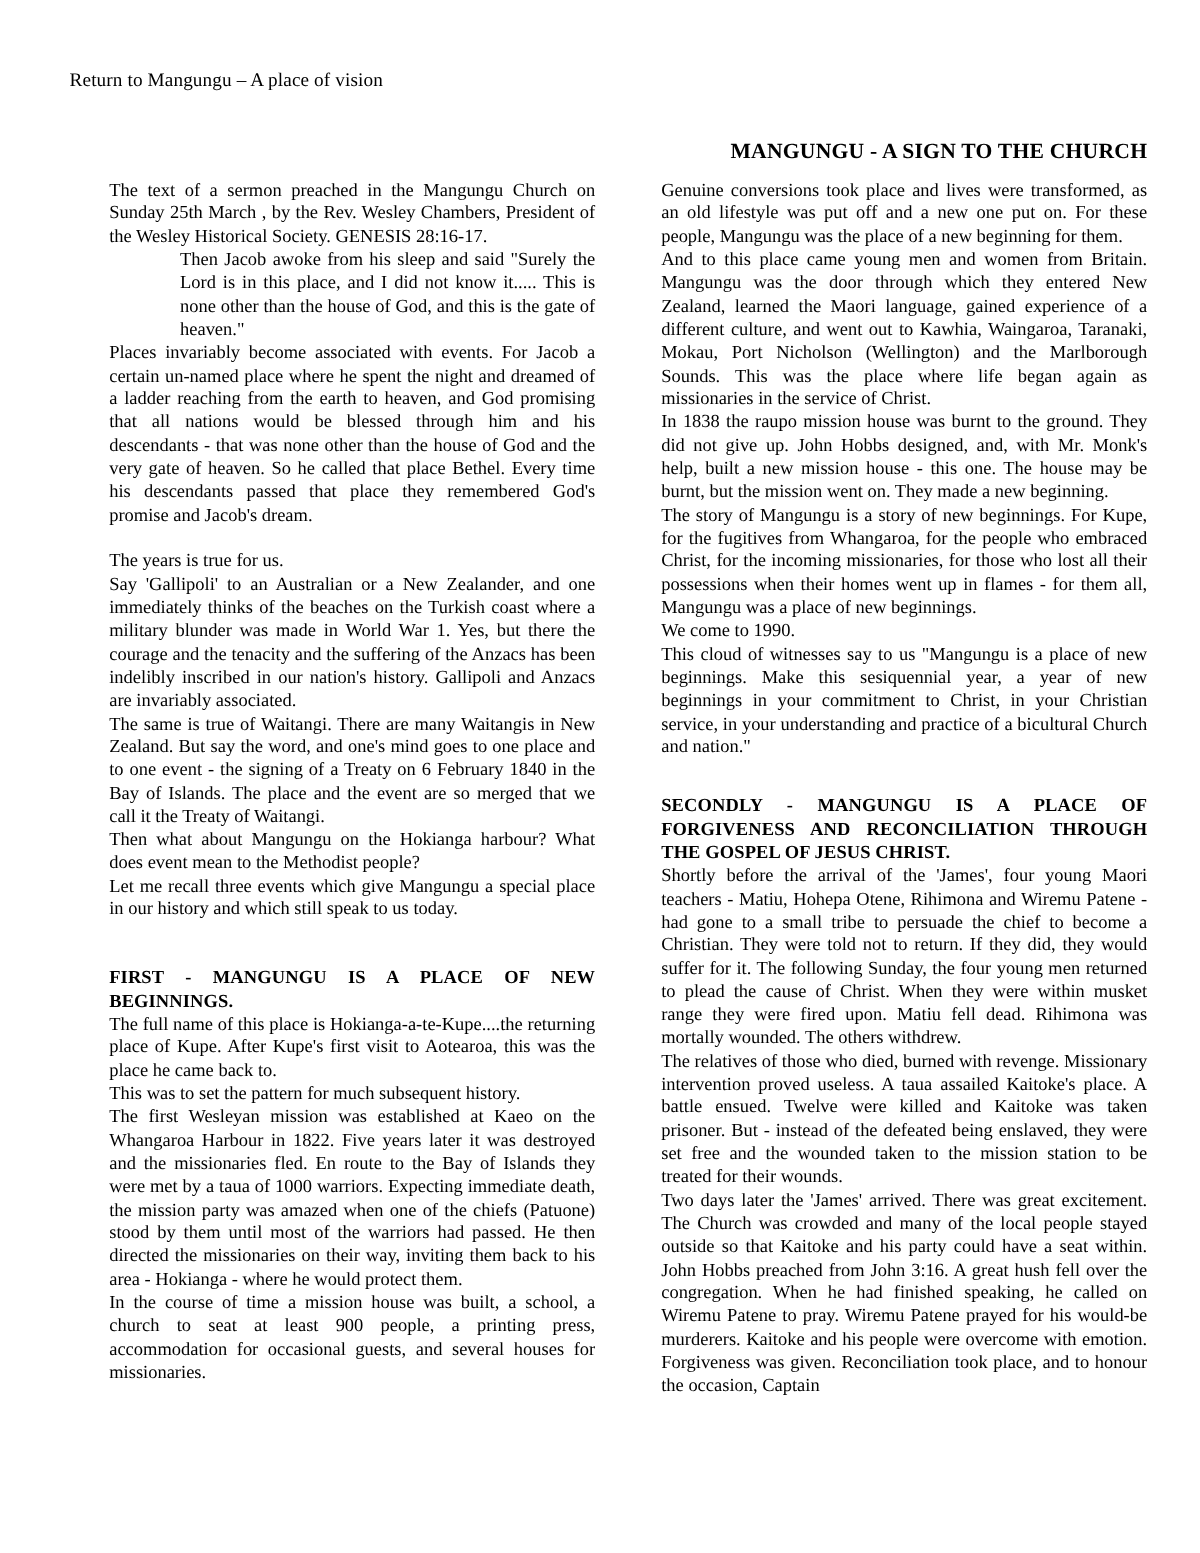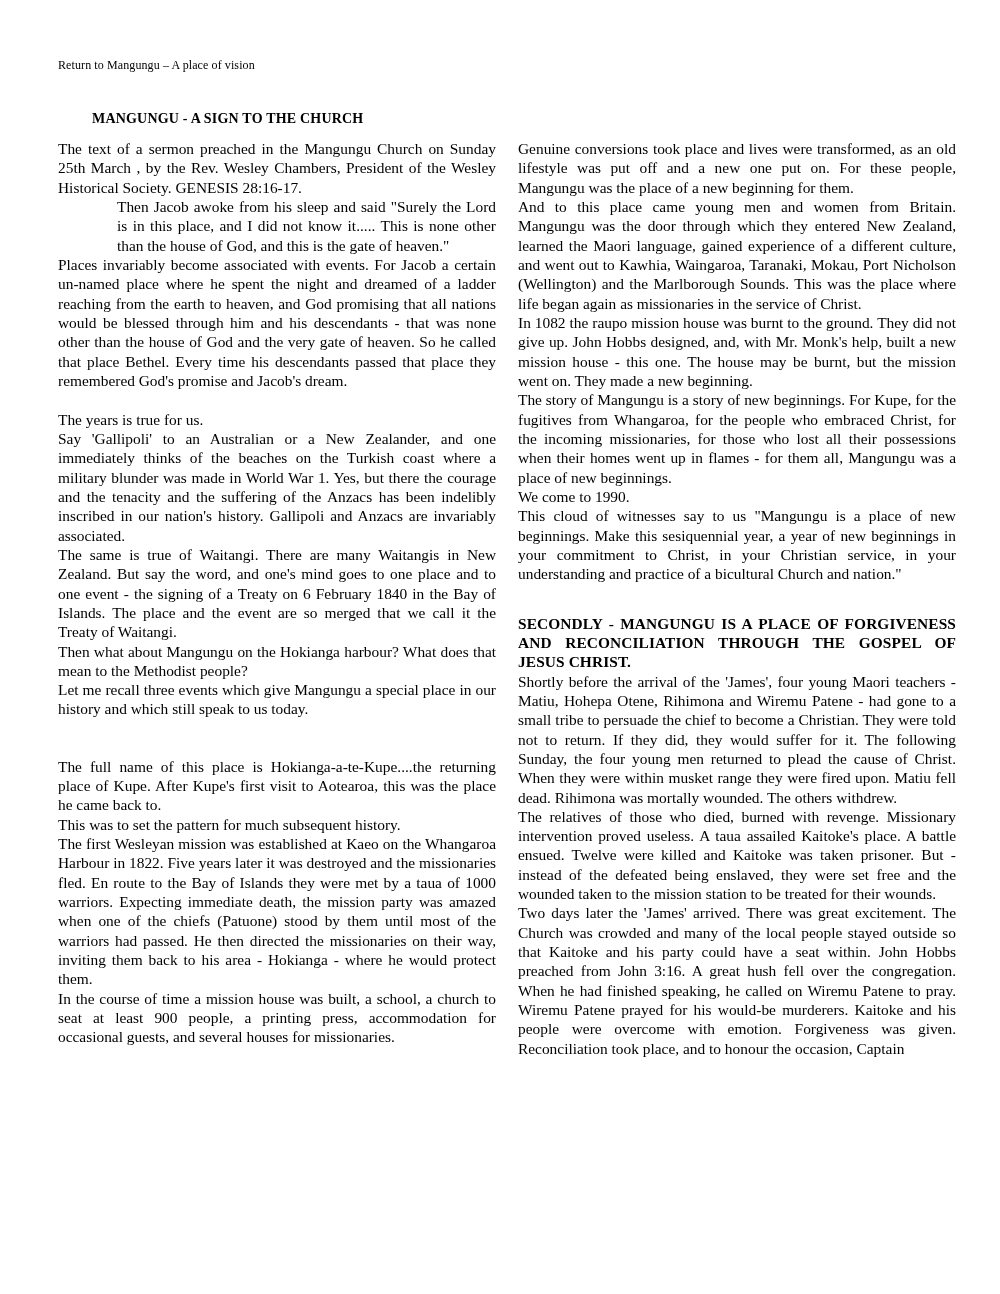--- a/index.html
+++ b/index.html
@@ -16,42 +16,43 @@
     overflow: hidden;
   }
   .page {
     position: relative;
     width: 1000px;
     height: 1294px;
     box-sizing: border-box;
     padding: 58px 44px 0 58px;
   }
   .running-head {
-    font-size: 12px;
+    font-size: 16px;
     line-height: 1.25;
     margin: 0 0 38px 0;
     letter-spacing: 0.1px;
   }
   .doc-title {
-    text-align: left;
-    font-size: 14px;
+    text-align: right;
+    font-size: 18px;
     font-weight: bold;
     margin: 0 0 12px 0;
     letter-spacing: 0.2px;
     padding-left: 34px;
   }
   .columns {
     display: flex;
     flex-direction: row;
     align-items: flex-start;
     gap: 0;
   }
   .col {
     width: 449px;
     box-sizing: border-box;
+    margin-left: 33px;
   }
   .col-left { padding-right: 11px; }
   .col-right { padding-left: 11px; }
   .col p,
   .col .blockquote {
     margin: 0;
     font-size: 15.4px;
     line-height: 1.255;
     text-align: justify;
     text-justify: inter-word;
@@ -86,33 +87,34 @@
   <div class="columns">
 
     <div class="col col-left">
       <p>The text of a sermon preached in the Mangungu Church on Sunday 25th March , by the Rev. Wesley Chambers, President of the Wesley Historical Society. GENESIS 28:16-17.</p>
       <p class="blockquote">Then Jacob awoke from his sleep and said "Surely the Lord is in this place, and I did not know it..... This is none other than the house of God, and this is the gate of heaven."</p>
       <p>Places invariably become associated with events. For Jacob a certain un-named place where he spent the night and dreamed of a ladder reaching from the earth to heaven, and God promising that all nations would be blessed through him and his descendants - that was none other than the house of God and the very gate of heaven. So he called that place Bethel. Every time his descendants passed that place they remembered God's promise and Jacob's dream.</p>
       <div class="spacer-line"></div>
       <p>The years is true for us.</p>
       <p>Say 'Gallipoli' to an Australian or a New Zealander, and one immediately thinks of the beaches on the Turkish coast where a military blunder was made in World War 1. Yes, but there the courage and the tenacity and the suffering of the Anzacs has been indelibly inscribed in our nation's history. Gallipoli and Anzacs are invariably associated.</p>
       <p>The same is true of Waitangi. There are many Waitangis in New Zealand. But say the word, and one's mind goes to one place and to one event - the signing of a Treaty on 6 February 1840 in the Bay of Islands. The place and the event are so merged that we call it the Treaty of Waitangi.</p>
-      <p>Then what about Mangungu on the Hokianga harbour? What does that mean to the Methodist people?</p>
+      <p>Then what about Mangungu on the Hokianga harbour? What does event mean to the Methodist people?</p>
       <p>Let me recall three events which give Mangungu a special place in our history and which still speak to us today.</p>
       <div class="head-gap-before"></div>
+      <p class="section-head">FIRST - MANGUNGU IS A PLACE OF NEW BEGINNINGS.</p>
       <p>The full name of this place is Hokianga-a-te-Kupe....the returning place of Kupe. After Kupe's first visit to Aotearoa, this was the place he came back to.</p>
       <p>This was to set the pattern for much subsequent history.</p>
       <p>The first Wesleyan mission was established at Kaeo on the Whangaroa Harbour in 1822. Five years later it was destroyed and the missionaries fled. En route to the Bay of Islands they were met by a taua of 1000 warriors. Expecting immediate death, the mission party was amazed when one of the chiefs (Patuone) stood by them until most of the warriors had passed. He then directed the missionaries on their way, inviting them back to his area - Hokianga - where he would protect them.</p>
       <p>In the course of time a mission house was built, a school, a church to seat at least 900 people, a printing press, accommodation for occasional guests, and several houses for missionaries.</p>
     </div>
 
     <div class="col col-right">
       <p>Genuine conversions took place and lives were transformed, as an old lifestyle was put off and a new one put on. For these people, Mangungu was the place of a new beginning for them.</p>
       <p>And to this place came young men and women from Britain. Mangungu was the door through which they entered New Zealand, learned the Maori language, gained experience of a different culture, and went out to Kawhia, Waingaroa, Taranaki, Mokau, Port Nicholson (Wellington) and the Marlborough Sounds. This was the place where life began again as missionaries in the service of Christ.</p>
-      <p>In 1082 the raupo mission house was burnt to the ground. They did not give up. John Hobbs designed, and, with Mr. Monk's help, built a new mission house - this one. The house may be burnt, but the mission went on. They made a new beginning.</p>
+      <p>In 1838 the raupo mission house was burnt to the ground. They did not give up. John Hobbs designed, and, with Mr. Monk's help, built a new mission house - this one. The house may be burnt, but the mission went on. They made a new beginning.</p>
       <p>The story of Mangungu is a story of new beginnings. For Kupe, for the fugitives from Whangaroa, for the people who embraced Christ, for the incoming missionaries, for those who lost all their possessions when their homes went up in flames - for them all, Mangungu was a place of new beginnings.</p>
       <p>We come to 1990.</p>
       <p>This cloud of witnesses say to us "Mangungu is a place of new beginnings. Make this sesiquennial year, a year of new beginnings in your commitment to Christ, in your Christian service, in your understanding and practice of a bicultural Church and nation."</p>
       <div class="head-gap-before-sm"></div>
       <p class="section-head">SECONDLY - MANGUNGU IS A PLACE OF FORGIVENESS AND RECONCILIATION THROUGH THE GOSPEL OF JESUS CHRIST.</p>
       <p>Shortly before the arrival of the 'James', four young Maori teachers - Matiu, Hohepa Otene, Rihimona and Wiremu Patene - had gone to a small tribe to persuade the chief to become a Christian. They were told not to return. If they did, they would suffer for it. The following Sunday, the four young men returned to plead the cause of Christ. When they were within musket range they were fired upon. Matiu fell dead. Rihimona was mortally wounded. The others withdrew.</p>
       <p>The relatives of those who died, burned with revenge. Missionary intervention proved useless. A taua assailed Kaitoke's place. A battle ensued. Twelve were killed and Kaitoke was taken prisoner. But - instead of the defeated being enslaved, they were set free and the wounded taken to the mission station to be treated for their wounds.</p>
       <p>Two days later the 'James' arrived. There was great excitement. The Church was crowded and many of the local people stayed outside so that Kaitoke and his party could have a seat within. John Hobbs preached from John 3:16. A great hush fell over the congregation. When he had finished speaking, he called on Wiremu Patene to pray. Wiremu Patene prayed for his would-be murderers. Kaitoke and his people were overcome with emotion. Forgiveness was given. Reconciliation took place, and to honour the occasion, Captain</p>
     </div>
 

